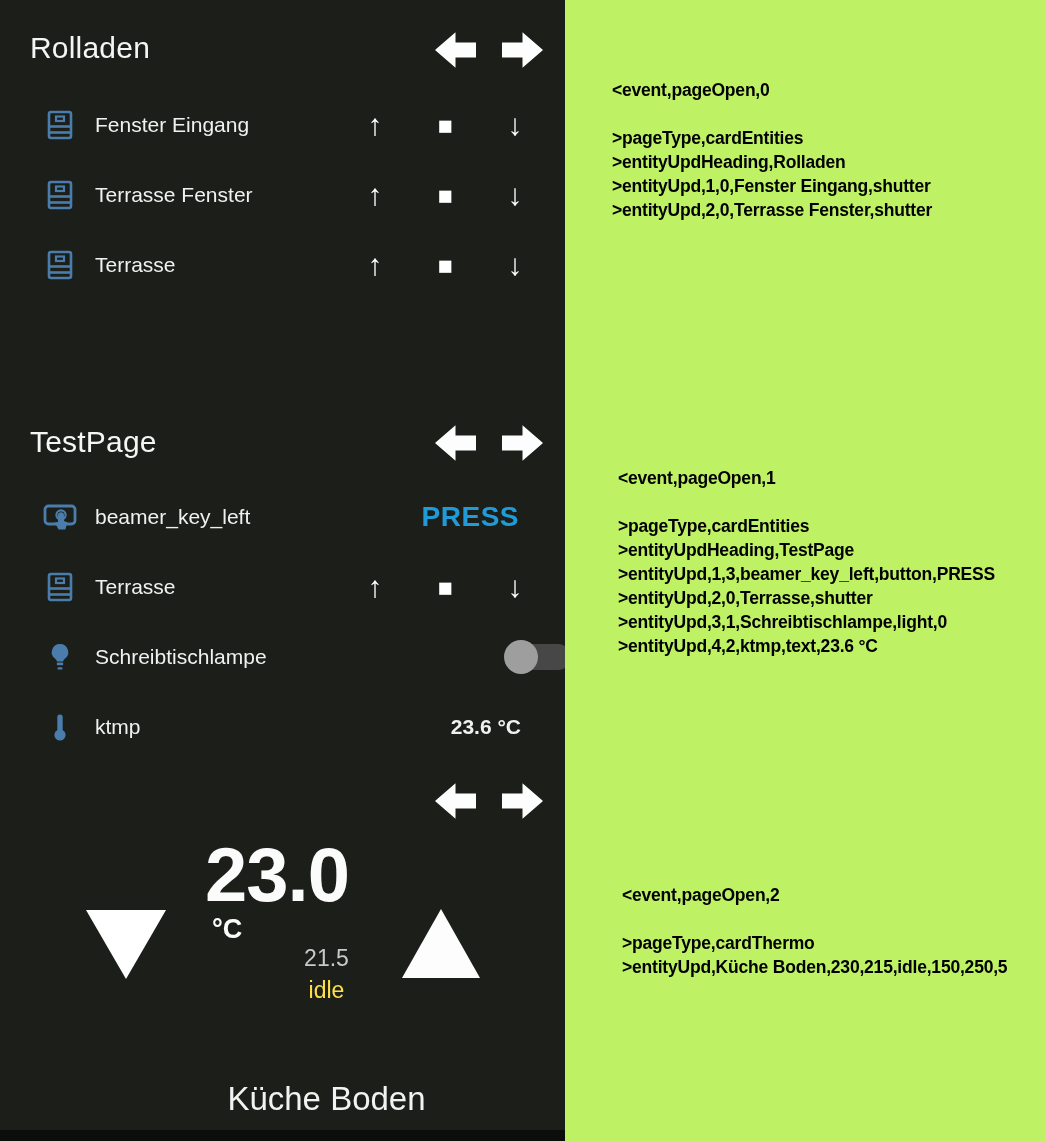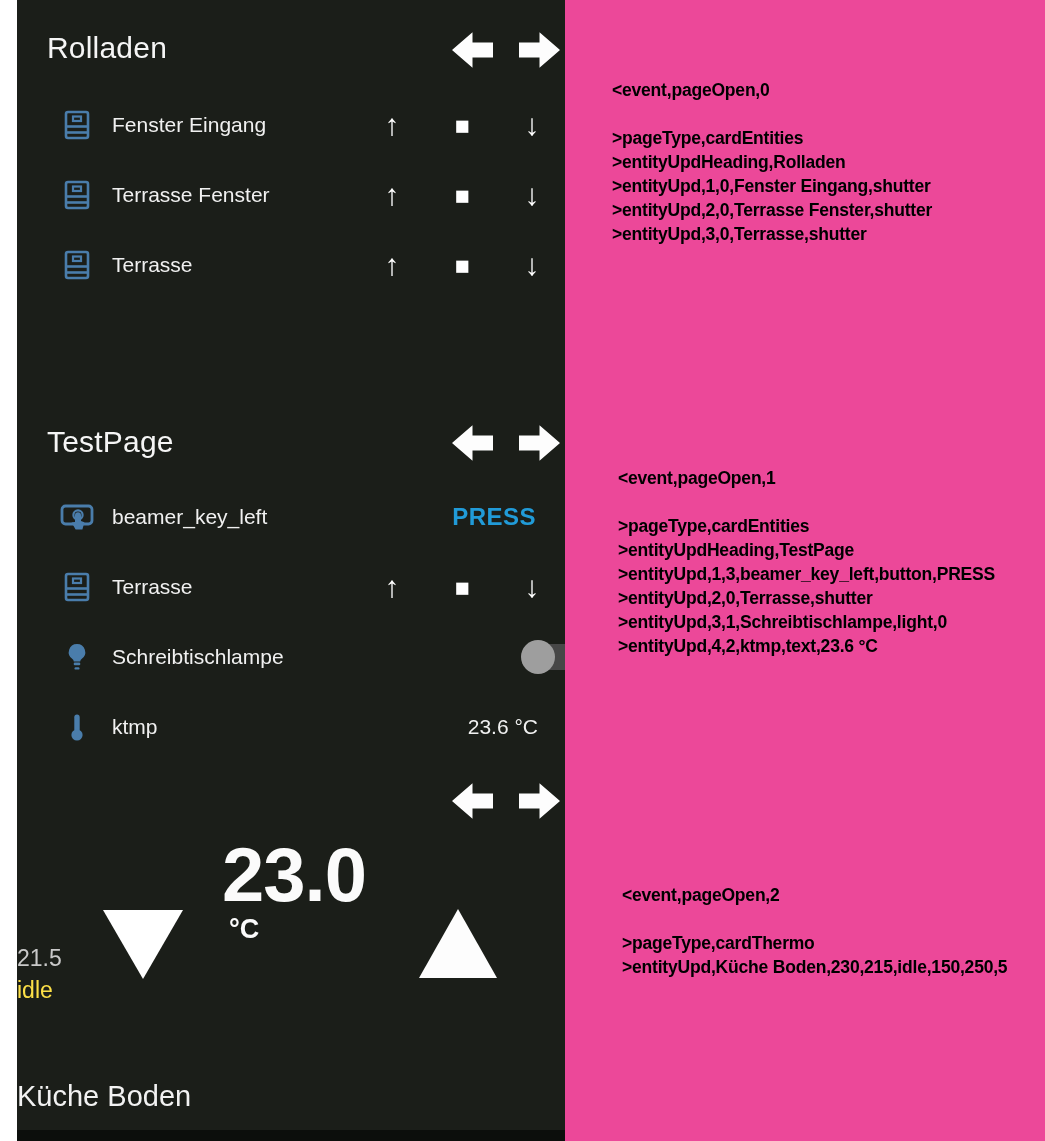--- a/index.html
+++ b/index.html
@@ -2,21 +2,21 @@
 <html><head>
 <meta charset="utf-8">
 <style>
   html,body{margin:0;padding:0;}
   body{
     width:1045px;height:1141px;position:relative;background:#ffffff;
     font-family:"Liberation Sans", sans-serif;overflow:hidden;
   }
   
   .device{
-    position:absolute;left:17px;top:0;width:565px;height:1141px;
+    position:absolute;left:0;top:0;width:565px;height:1141px;
     background:#1b1e19;color:#f0f0f0;
   }
   .panel-title{
     position:absolute;left:30px;font-size:30px;font-weight:400;color:#f5f5f5;
     line-height:40px;letter-spacing:0.2px;
   }
   .t1{top:28px;} .t2{top:422px;}
   .nav-arrows{position:absolute;display:flex;gap:26px;right:22px;}
   .na1{top:31px;} .na2{top:424px;} .na3{top:782px;}
   .nav-arrow{width:41px;height:38px;cursor:pointer;}
@@ -35,49 +35,49 @@
   }
   .ctl{
     position:absolute;top:50%;transform:translateY(-50%);
     width:40px;text-align:center;color:#ffffff;cursor:pointer;user-select:none;
   }
   .ctl-up{left:355px;font-size:30px;}
   .ctl-stop{left:425px;font-size:25px;line-height:30px;}
   .ctl-down{left:495px;font-size:30px;}
   .press-btn{
     position:absolute;right:37px;top:50%;transform:translateY(-50%);
-    color:#219bd8;font-size:24px;font-weight:700;letter-spacing:0.5px;cursor:pointer;
+    color:#219bd8;font-size:28px;font-weight:700;letter-spacing:0.5px;cursor:pointer;
   }
   .text-value{
     position:absolute;right:35px;top:50%;transform:translateY(-50%);
-    font-size:21px;color:#f0f0f0;white-space:nowrap;
+    font-size:21px;color:#f0f0f0;white-space:nowrap;font-weight:bold;
   }
   
   .toggle{
     position:absolute;right:25px;top:50%;transform:translateY(-50%);
     width:64px;height:26px;border-radius:13px;background:#474747;cursor:pointer;
   }
   .toggle .knob{
     position:absolute;left:-3px;top:50%;transform:translateY(-50%);
     width:34px;height:34px;border-radius:50%;background:#9e9e9e;
   }
   
   .temp-wrap{position:absolute;left:205px;top:838px;display:flex;align-items:flex-start;flex-direction:column;}
   .temp-big{font-size:76px;font-weight:700;line-height:74px;color:#fbfbfb;letter-spacing:-1px;}
   .temp-unit{font-size:27px;font-weight:700;color:#fbfbfb;margin-left:7px;margin-top:2px;}
   .tri{position:absolute;width:0;height:0;cursor:pointer;}
   .tri-down{left:86px;top:910px;border-left:40px solid transparent;border-right:40px solid transparent;border-top:69px solid #ffffff;}
   .tri-up{left:402px;top:909px;border-left:39px solid transparent;border-right:39px solid transparent;border-bottom:69px solid #fdfdfd;}
-  .centered{position:absolute;left:0;width:565px;text-align:left;}
+  .centered{position:absolute;left:0;width:565px;text-align:center;padding-left:44px;}
   .setpoint{top:945px;font-size:23px;color:#c9c9c9;}
   .hvac-state{top:977px;font-size:23px;color:#fde047;}
-  .room-name{top:1080px;font-size:29px;color:#f2f2f2;}
+  .room-name{top:1080px;font-size:33px;color:#f2f2f2;}
   .bottom-strip{position:absolute;left:0;bottom:0;width:565px;height:11px;background:#0c0e0c;}
   
-  .log-col{position:absolute;left:565px;top:0;width:480px;height:1141px;background:#ec4899;}
+  .log-col{position:absolute;left:565px;top:0;width:480px;height:1141px;background:#bef264;}
   .log-block{position:absolute;}
   .lb1{left:47px;top:78px;} .lb2{left:53px;top:466px;} .lb3{left:57px;top:883px;}
   .log-line{
     min-height:24px;line-height:24px;font-size:17.5px;font-weight:700;color:#000000;
     white-space:nowrap;letter-spacing:-0.2px;
   }
   svg .st{stroke:#4a7dab;fill:none;}
   svg .fl{fill:#4a7dab;}
 </style>
 </head>
@@ -240,21 +240,20 @@
 
 <div class="log-col">
 
   <div class="log-block lb1">
     <div class="log-line">&lt;event,pageOpen,0</div>
     <div class="log-line"></div>
     <div class="log-line">&gt;pageType,cardEntities</div>
     <div class="log-line">&gt;entityUpdHeading,Rolladen</div>
     <div class="log-line">&gt;entityUpd,1,0,Fenster Eingang,shutter</div>
     <div class="log-line">&gt;entityUpd,2,0,Terrasse Fenster,shutter</div>
-    <div class="log-line">&gt;entityUpd,3,0,Terrasse,shutter</div>
   </div>
 
   <div class="log-block lb2">
     <div class="log-line">&lt;event,pageOpen,1</div>
     <div class="log-line"></div>
     <div class="log-line">&gt;pageType,cardEntities</div>
     <div class="log-line">&gt;entityUpdHeading,TestPage</div>
     <div class="log-line">&gt;entityUpd,1,3,beamer_key_left,button,PRESS</div>
     <div class="log-line">&gt;entityUpd,2,0,Terrasse,shutter</div>
     <div class="log-line">&gt;entityUpd,3,1,Schreibtischlampe,light,0</div>

